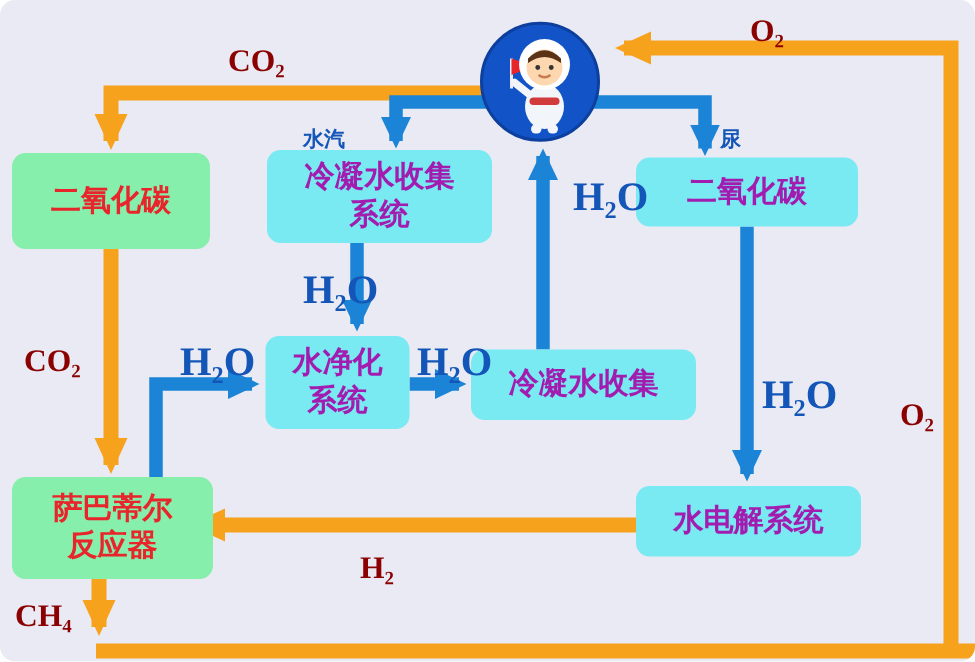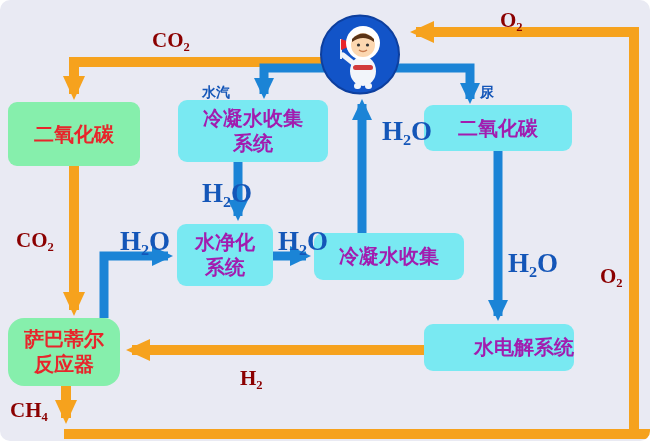--- a/index.html
+++ b/index.html
@@ -61,25 +61,25 @@
 
   <div class="box cyan" style="left:177px;top:224px;width:96px;height:62px;">
     <span>水净化</span>
     <span>系统</span>
   </div>
 
   <div class="box cyan" style="left:314px;top:233px;width:150px;height:47px;">
     <span>冷凝水收集</span>
   </div>
 
-  <div class="box cyan" style="left:424px;top:324px;width:150px;height:47px;align-items:flex-end;">
+  <div class="box cyan" style="left:424px;top:324px;width:150px;height:47px;">
     <span>水电解系统</span>
   </div>
 
-  <div class="box cream" style="left:8px;top:318px;width:112px;height:68px;border-radius:16px;">
+  <div class="box cream" style="left:8px;top:318px;width:134px;height:68px;">
     <span>萨巴蒂尔</span>
     <span>反应器</span>
   </div>
 
   <div class="lbl chem-red" style="left:152px;top:28px;">CO₂</div>
   <div class="lbl chem-red" style="left:500px;top:8px;">O₂</div>
   <div class="lbl chem-red" style="left:600px;top:264px;">O₂</div>
   <div class="lbl chem-red" style="left:16px;top:228px;">CO₂</div>
   <div class="lbl chem-red" style="left:240px;top:366px;">H₂</div>
   <div class="lbl chem-red" style="left:10px;top:398px;">CH₄</div>

